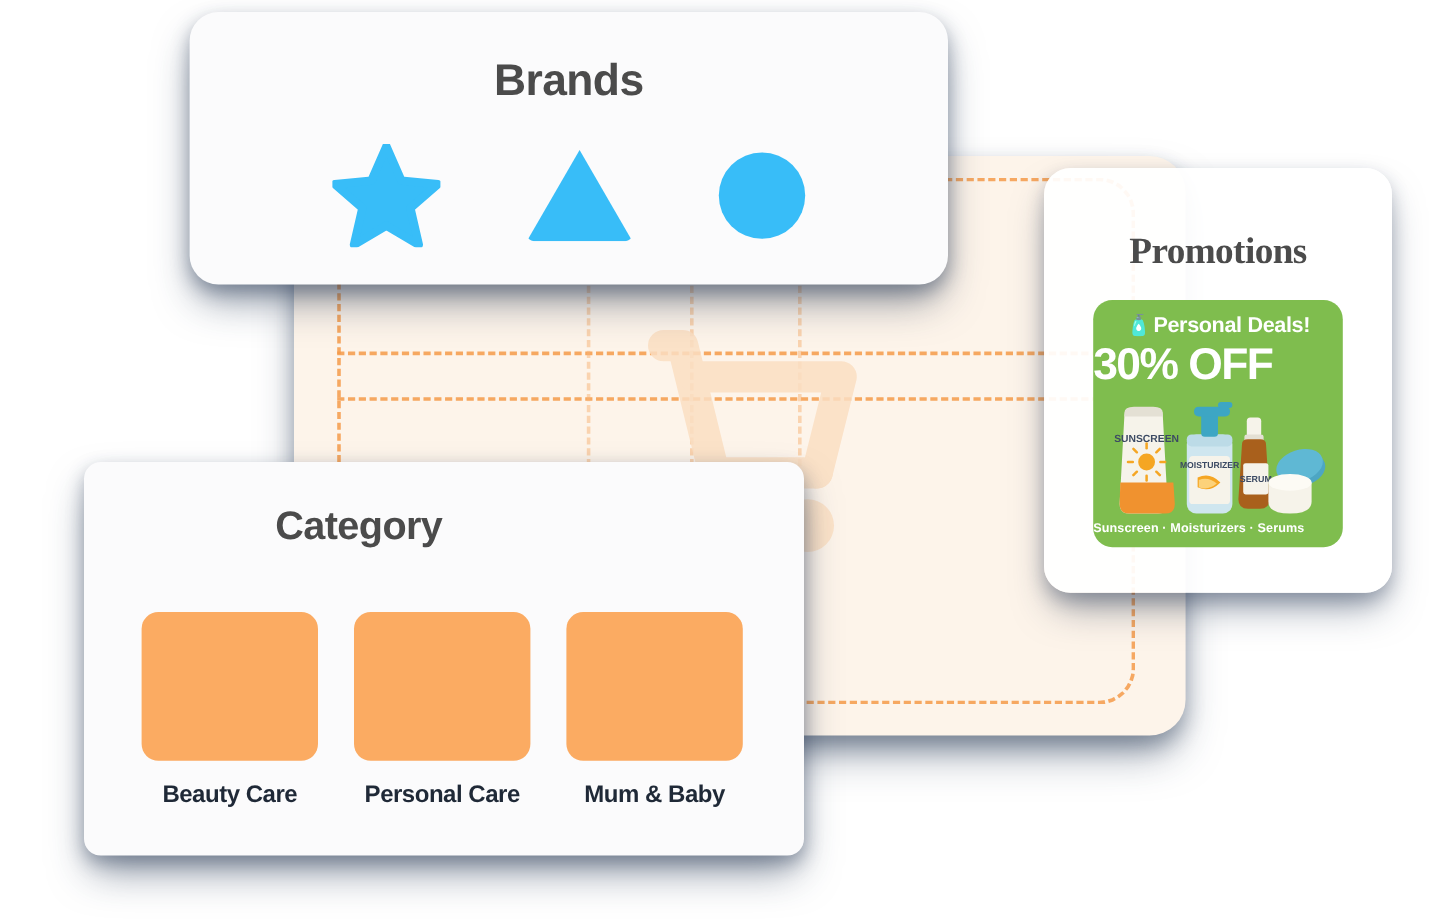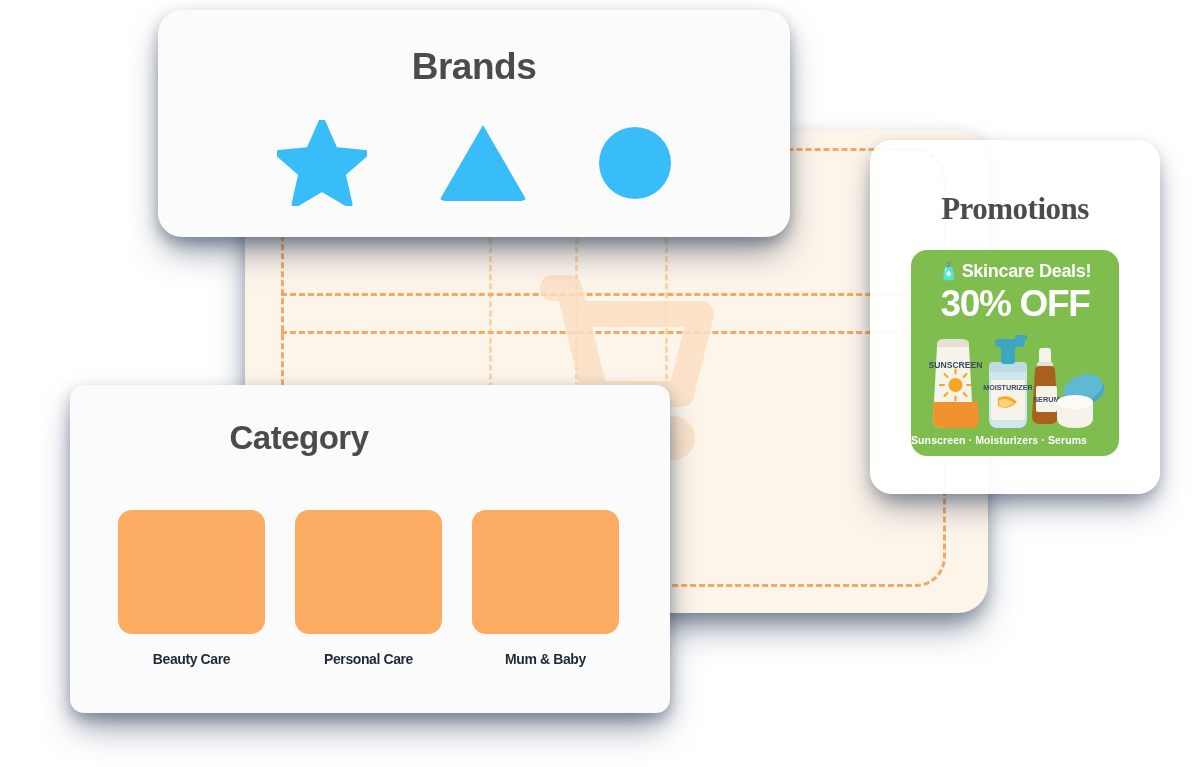--- a/index.html
+++ b/index.html
@@ -195,21 +195,20 @@
     font-size: 18px;
     font-weight: 700;
     letter-spacing: -0.3px;
     white-space: nowrap;
   }
   .promo-head .tube-emoji { font-size: 17px; margin-right: 2px; }
   .promo-offer {
     position: absolute;
     left: 0; top: 33px;
     width: 100%;
-    text-align: center;
     color: #ffffff;
     font-size: 37px;
     font-weight: 700;
     letter-spacing: -1.3px;
   }
   .promo-foot {
     position: absolute;
     left: 0; bottom: 10px;
     width: 100%;
     text-align: left;
@@ -255,21 +254,21 @@
   }
   .category-tile {
     width: 147px;
     height: 124px;
     border-radius: 14px;
     background: #fbab62;
   }
   .category-label {
     margin-top: 17px;
     text-align: center;
-    font-size: 14px;
+    font-size: 20px;
     font-weight: 700;
     color: #1f2937;
     letter-spacing: -0.4px;
     white-space: nowrap;
   }
 
   
   #hero-card { z-index: 2; }
   #brands-card { z-index: 3; }
   #promotions-card { z-index: 4; }
@@ -323,21 +322,21 @@
     <svg width="20" height="20" viewBox="0 0 20 20">
       <path d="M6.5 10 H16.4 M12.4 5.4 L17 10 L12.4 14.6" fill="none" stroke="#3b4352" stroke-width="1.6" stroke-linecap="round" stroke-linejoin="round"></path>
     </svg>
   </button>
 
   <div class="card" id="promotions-card">
     <div class="card-title">Promotions</div>
 
     <div id="promo-banner">
       <div class="promo-head">
-        <span class="tube-emoji">🧴</span><span>Skincare Deals!</span>
+        <span class="tube-emoji">🧴</span><span>Personal Deals!</span>
       </div>
 
       <div class="promo-offer">30% OFF</div>
 
       <svg id="promo-products" viewBox="0 0 192 112">
 
         <g>
           <path d="M18 16 q0-6 8-6 h16 q8 0 8 6 l4 74 q0 8 -8 8 h-24 q-8 0 -8 -8 Z" fill="#f6f3ea"></path>
           <path d="M14.6 72 h44.2 l1.2 18 q0 8 -8 8 h-30 q-8 0 -8 -8 Z" fill="#f0922f"></path>
           <path d="M18 14 q0-5 8-5 h16 q8 0 8 5 v3 h-32 Z" fill="#e4e0d4"></path>

